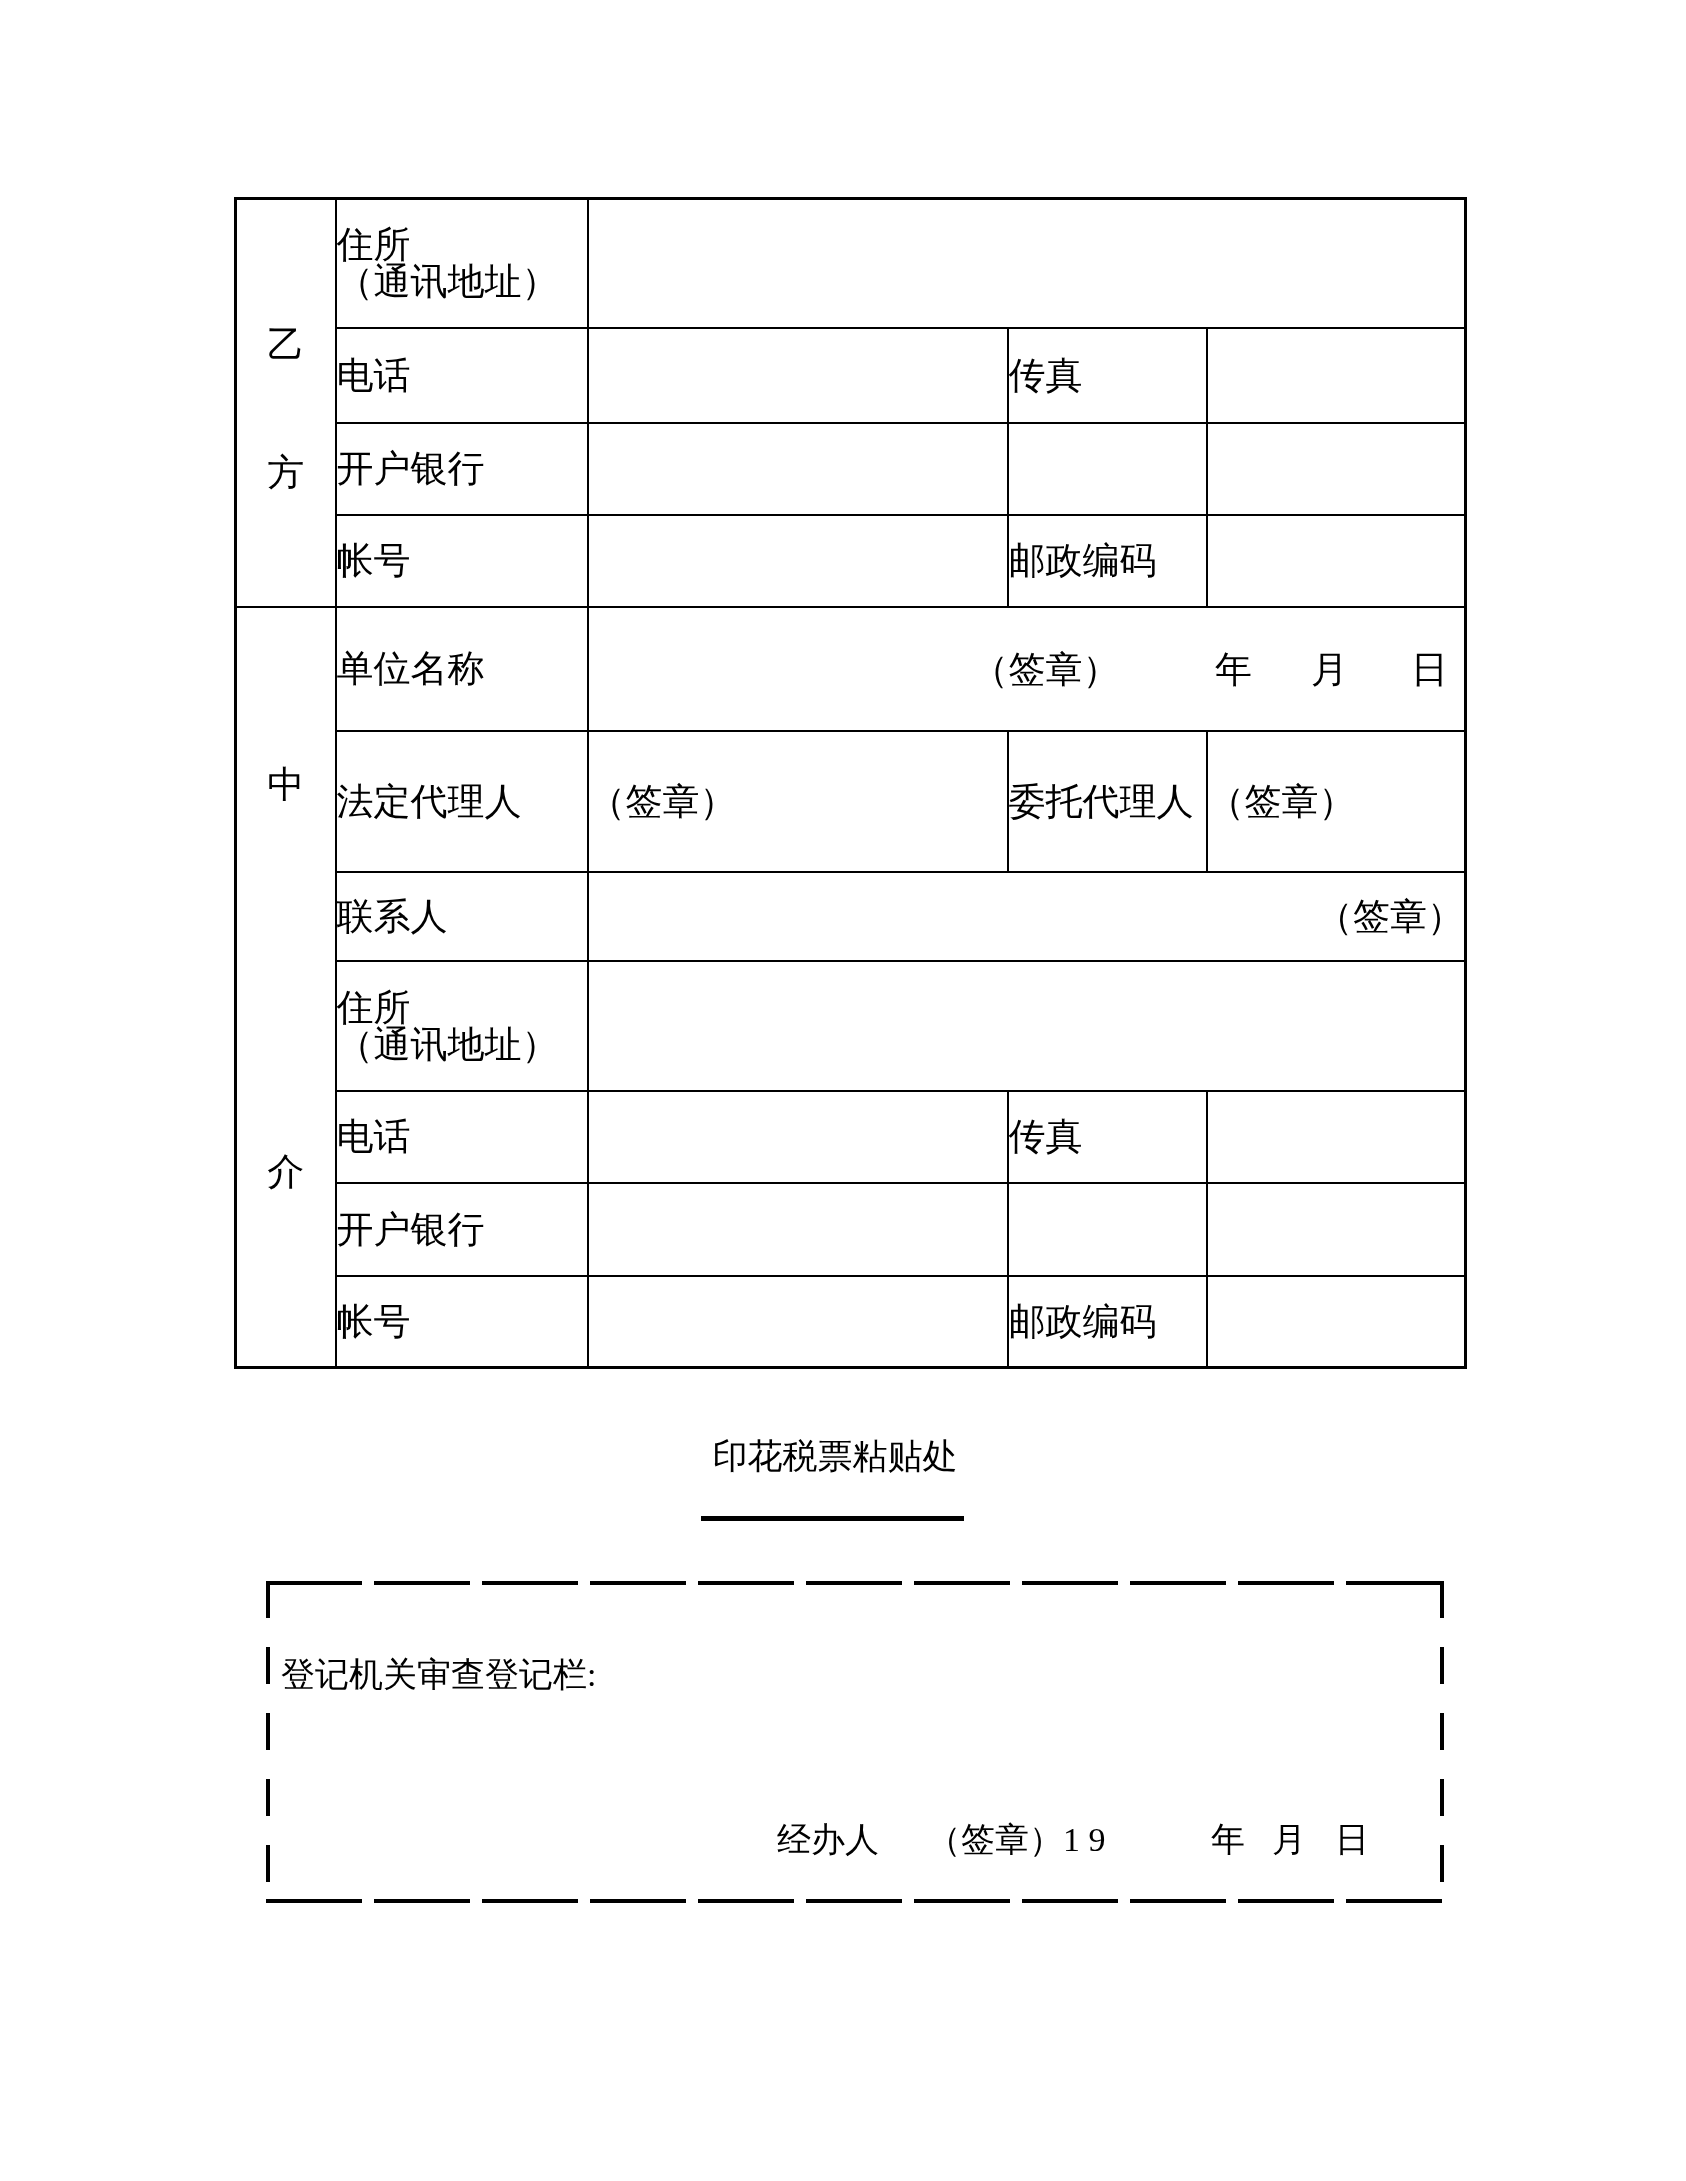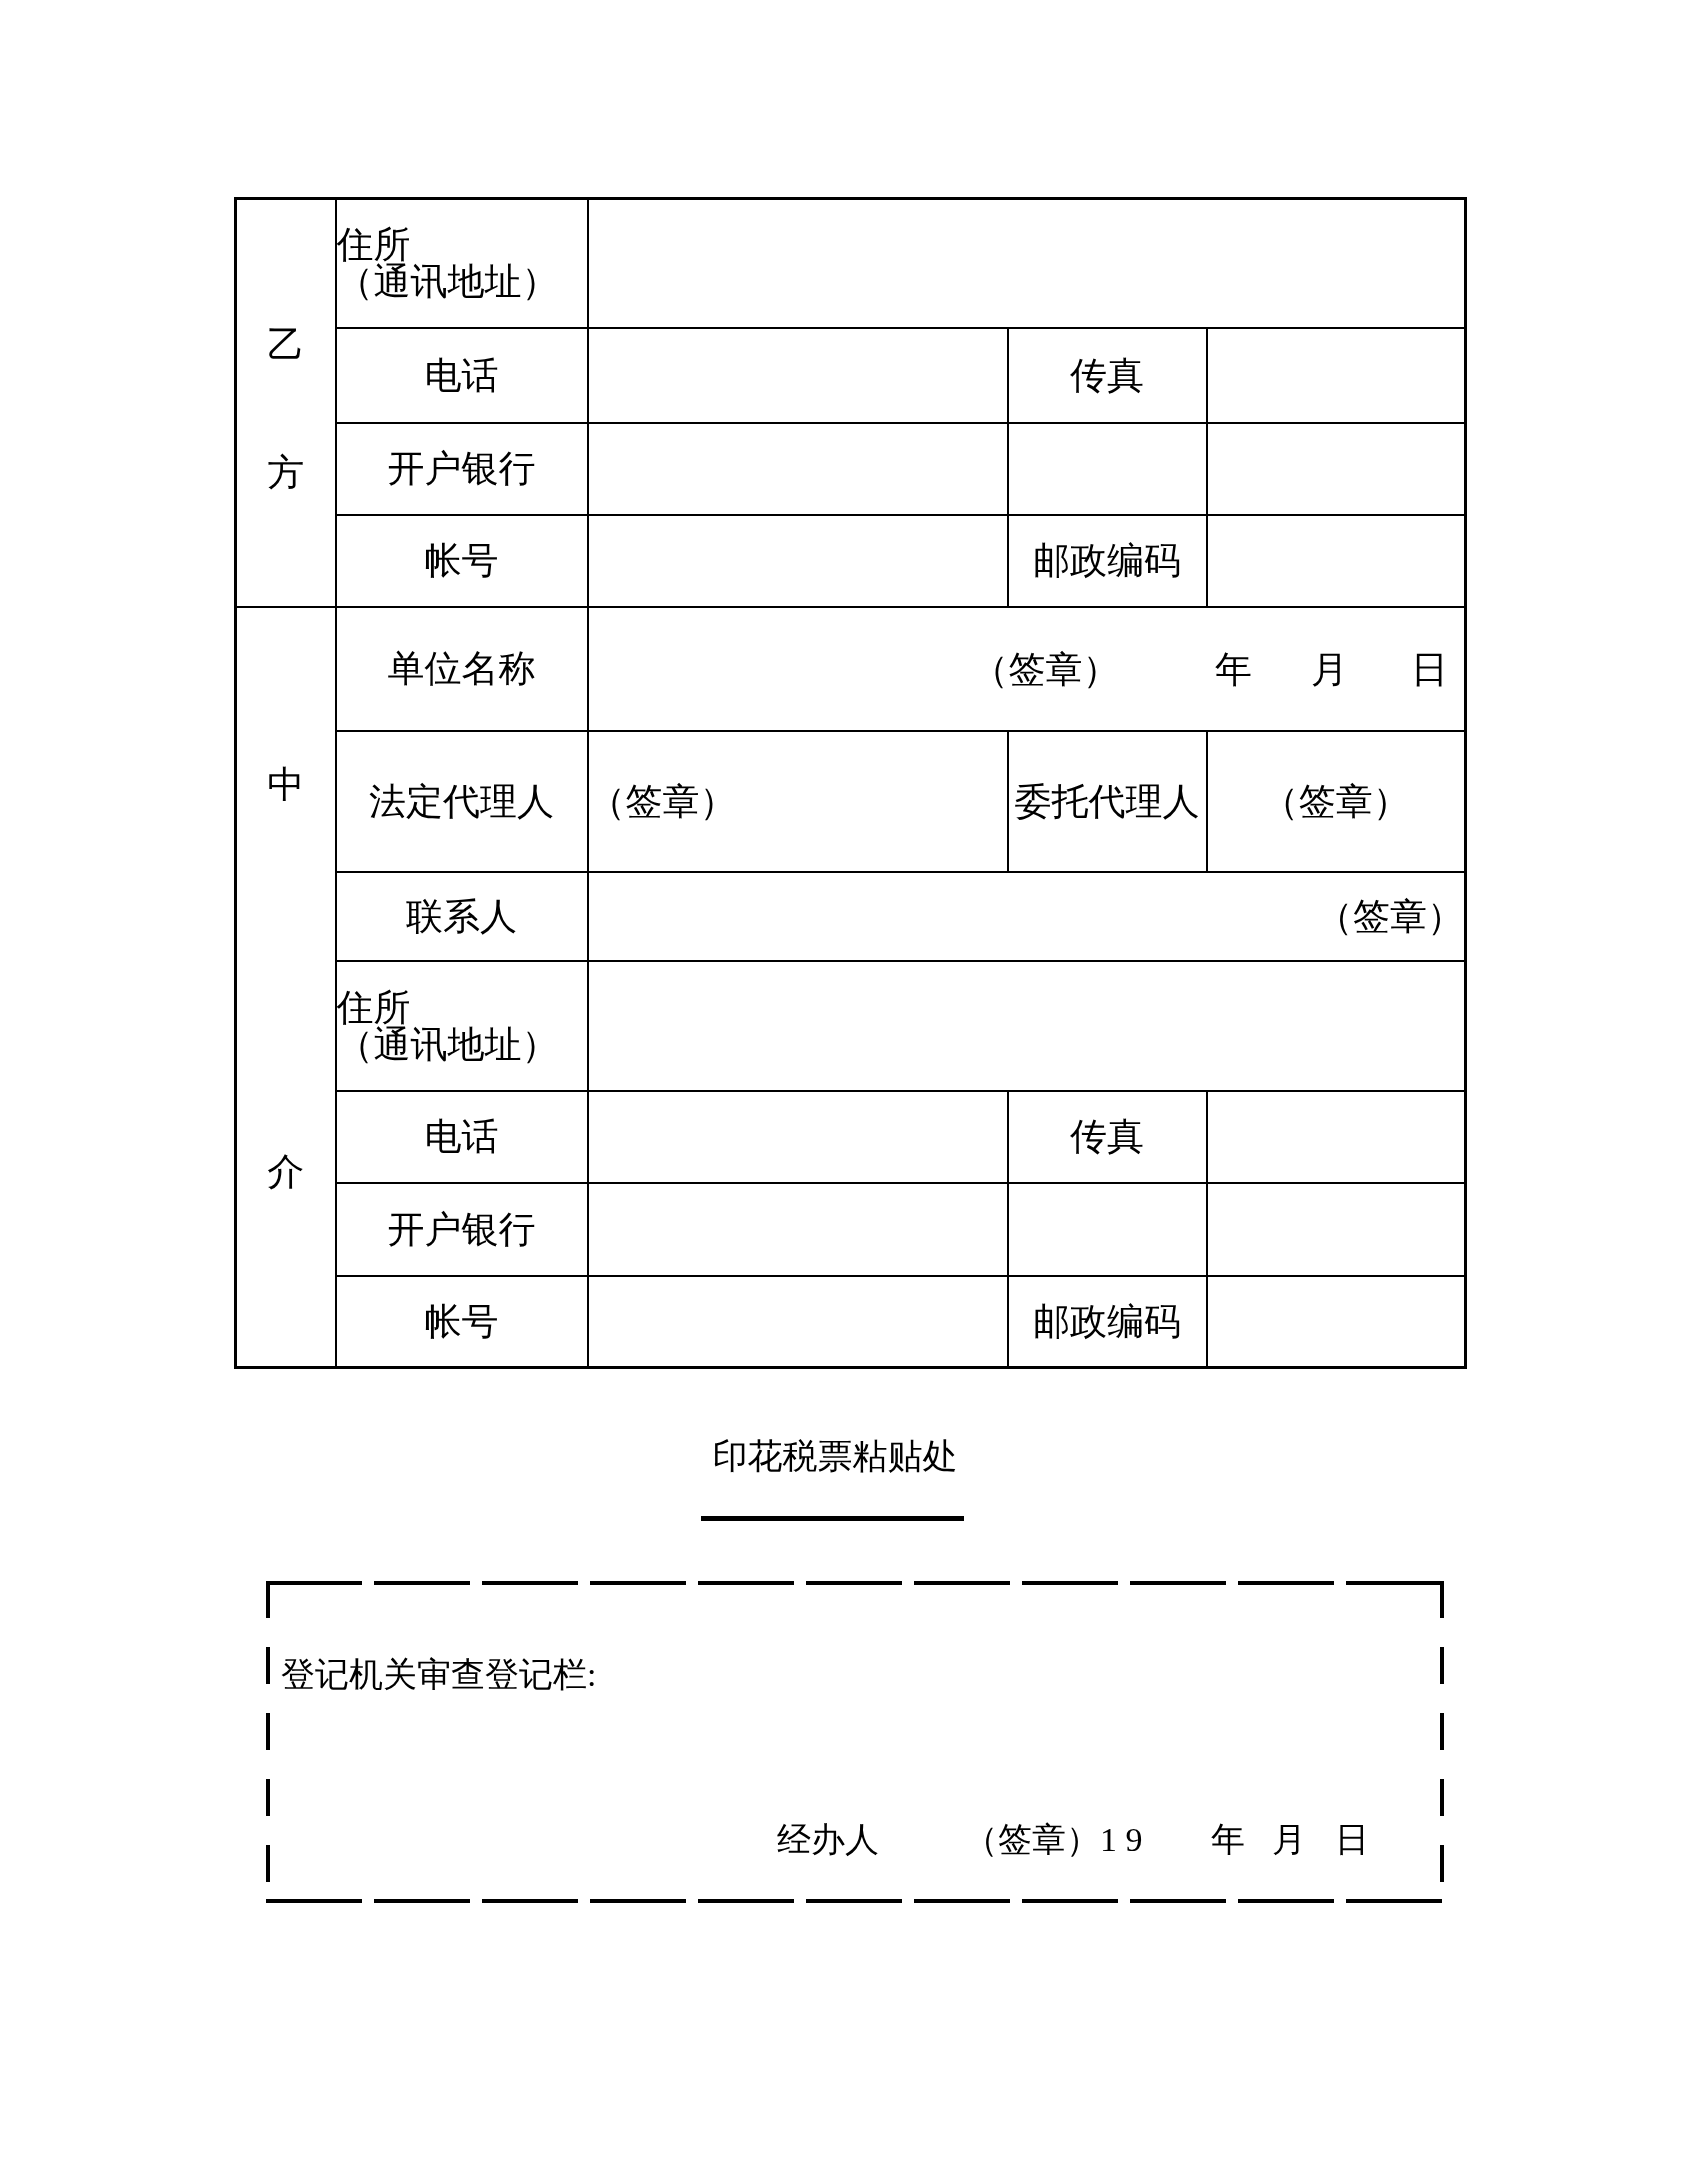--- a/index.html
+++ b/index.html
@@ -37,21 +37,21 @@
     left: 50%;
     transform: translateX(-50%);
     font-size: 37px;
     white-space: nowrap;
   }
   .vchar.b1 { top: 126px; }
   .vchar.b2 { top: 254px; }
   .vchar.m1 { top: 158px; }
   .vchar.m2 { top: 545px; }
 
-  td.lbl { text-align: center; }
+  td.lbl { }
   td.lbl2 { text-align: left; line-height: 59px; }
   td.val {}
 
   td.signcell { position: relative; }
   .abs-middle { position: absolute; top: 50%; transform: translateY(-50%); white-space: nowrap; }
   .ctr { transform: translate(-50%, -50%); }
   .sp-sign  { left: 383px; }
   .sp-year  { left: 645px; }
   .sp-month { left: 741px; }
   .sp-day   { left: 841px; }
@@ -93,21 +93,21 @@
     height: 321px;
     background: repeating-linear-gradient(to bottom, #000 0 37px, transparent 37px 66px);
   }
   .regbox-left { left: 266px; }
   .regbox-right { left: 1440px; }
 
   .reg-text { position: absolute; font-size: 34px; white-space: nowrap; line-height: 1.2; }
   .reg-title { left: 281px; top: 1626px; margin-top: 29px; }
   .reg-authority { left: 948px; top: 1756px; }
   .reg-operator { left: 777px; top: 1820px; }
-  .reg-signyear { left: 964px; top: 1820px; }
+  .reg-signyear { left: 927px; top: 1820px; }
   .reg-year  { left: 1228px; top: 1820px; transform: translateX(-50%); }
   .reg-month { left: 1289px; top: 1820px; transform: translateX(-50%); }
   .reg-day   { left: 1352px; top: 1820px; transform: translateX(-50%); }
 </style>
 </head>
 <body>
 
 <div class="page">
 
   <table class="form-table">

